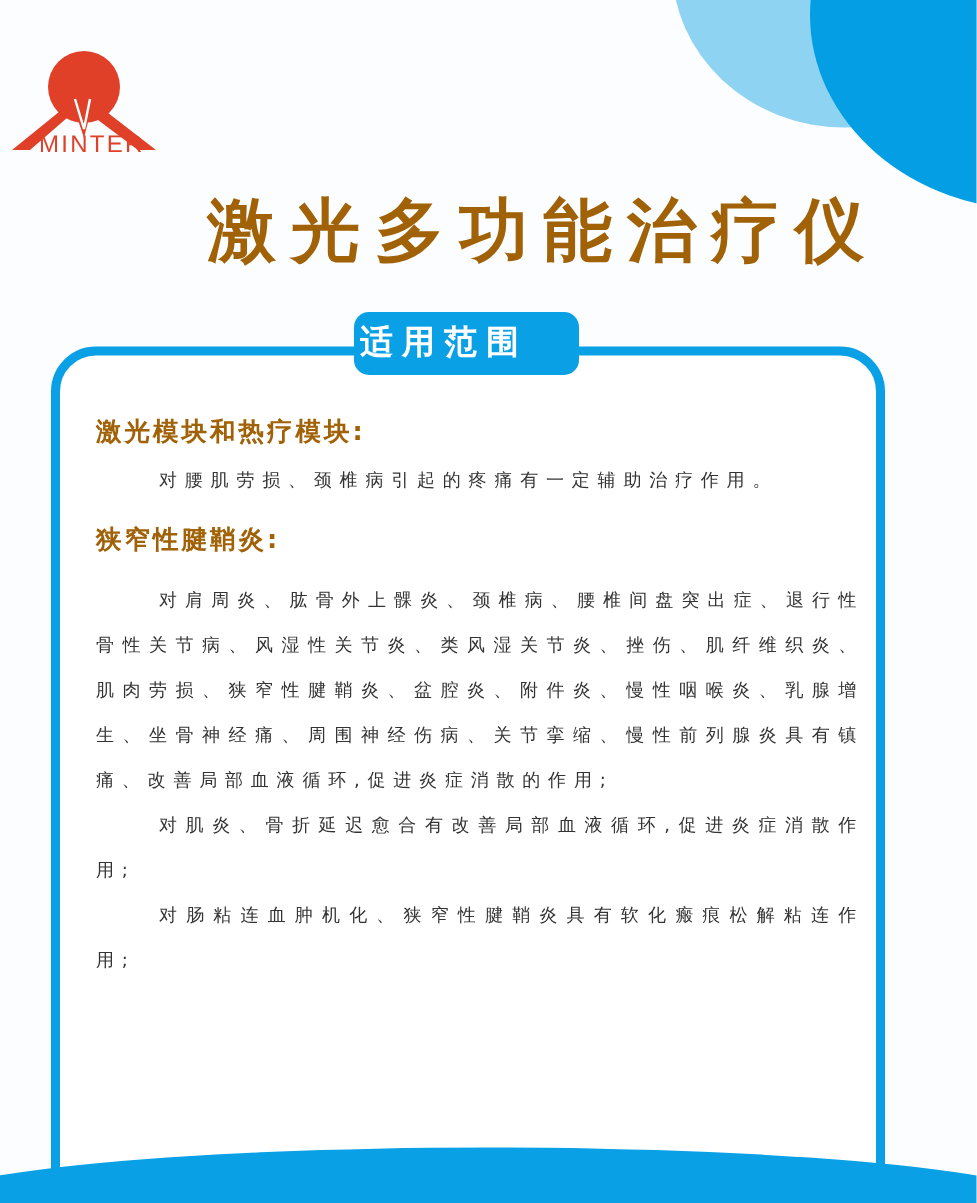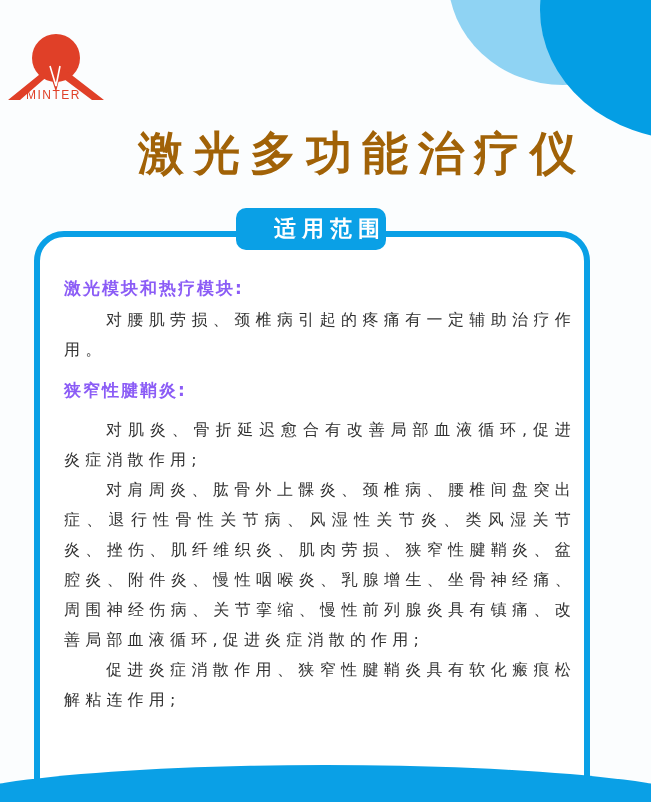--- a/index.html
+++ b/index.html
@@ -11,47 +11,47 @@
     .deco-light {
       position: absolute; left: 448px; top: -130px; width: 230px; height: 215px;
       border-radius: 50%; background: #8fd3f3;
     }
     .deco-dark {
       position: absolute; left: 540px; top: -120px; width: 300px; height: 260px;
       border-radius: 50%; background: #049ee4;
     }
     .logo { position: absolute; left: 6px; top: 30px; width: 100px; height: 75px; }
     .logo-text {
-      position: absolute; left: 26px; top: 88px; font-size: 12px; letter-spacing: 1.5px;
+      position: absolute; left: 26px; top: 88px; font-size: 16px; letter-spacing: 1.5px;
       color: #e04028; font-family: "Liberation Sans", sans-serif;
     }
     .title {
       position: absolute; left: 0; width: 650px; top: 118px; text-align: center;
       font-size: 46px; font-weight: bold; color: #a16207; letter-spacing: 10px;
       line-height: 70px;
       margin-left: 37px;
     }
     .panel {
       position: absolute; left: 34px; top: 231px; width: 556px; height: 620px;
       border: 6px solid #0aa0e6; border-radius: 30px; background: #ffffff;
       box-sizing: border-box;
     }
     .pill {
       position: absolute; left: 236px; top: 208px; width: 150px; height: 42px;
       background: #0aa0e6; border-radius: 10px; color: #fff; font-weight: bold;
-      font-size: 22px; letter-spacing: 6px; text-align: right; line-height: 42px;
+      font-size: 22px; letter-spacing: 6px; text-align: left; line-height: 42px;
       padding-left: 4px; box-sizing: border-box;
     }
     .content { position: absolute; left: 64px; top: 271px; width: 512px; }
     .sec-head {
-      color: #8b5cf6; font-weight: bold; font-size: 17px; letter-spacing: 2px;
+      color: #a16207; font-weight: bold; font-size: 17px; letter-spacing: 2px;
       height: 34px; line-height: 34px;
     }
     .para {
-      color: #333; font-size: 16px; line-height: 30px; letter-spacing: 5.2px;
+      color: #333; font-size: 12px; line-height: 30px; letter-spacing: 5.2px;
       margin: 0; text-align: justify;
     }
     .para.indent { text-indent: 42px; }
     .gap { height: 8px; }
     .wave {
       position: absolute; left: -60px; top: 765px; width: 771px; height: 120px;
       background: #0aa0e6; border-radius: 50% 50% 0 0 / 40px 40px 0 0;
     }
   </style>
 </head>
@@ -71,18 +71,18 @@
 
 <div class="panel"></div>
 <div class="pill">适用范围</div>
 
 <div class="content">
   <div class="sec-head">激光模块和热疗模块:</div>
   <p class="para indent">对腰肌劳损、颈椎病引起的疼痛有一定辅助治疗作用。</p>
   <div class="gap"></div>
   <div class="sec-head">狭窄性腱鞘炎:</div>
   <div class="gap"></div>
+  <p class="para indent">对肩周炎、肱骨外上髁炎、颈椎病、腰椎间盘突出症、退行性骨性关节病、风湿性关节炎、类风湿关节炎、挫伤、肌纤维织炎、肌肉劳损、狭窄性腱鞘炎、盆腔炎、附件炎、慢性咽喉炎、乳腺增生、坐骨神经痛、周围神经伤病、关节挛缩、慢性前列腺炎具有镇痛、改善局部血液循环,促进炎症消散的作用;</p>
   <p class="para indent">对肌炎、骨折延迟愈合有改善局部血液循环,促进炎症消散作用;</p>
-  <p class="para indent">对肩周炎、肱骨外上髁炎、颈椎病、腰椎间盘突出症、退行性骨性关节病、风湿性关节炎、类风湿关节炎、挫伤、肌纤维织炎、肌肉劳损、狭窄性腱鞘炎、盆腔炎、附件炎、慢性咽喉炎、乳腺增生、坐骨神经痛、周围神经伤病、关节挛缩、慢性前列腺炎具有镇痛、改善局部血液循环,促进炎症消散的作用;</p>
-  <p class="para indent">促进炎症消散作用、狭窄性腱鞘炎具有软化瘢痕松解粘连作用;</p>
+  <p class="para indent">对肠粘连血肿机化、狭窄性腱鞘炎具有软化瘢痕松解粘连作用;</p>
 </div>
 
 <div class="wave"></div>
 
 </body></html>

